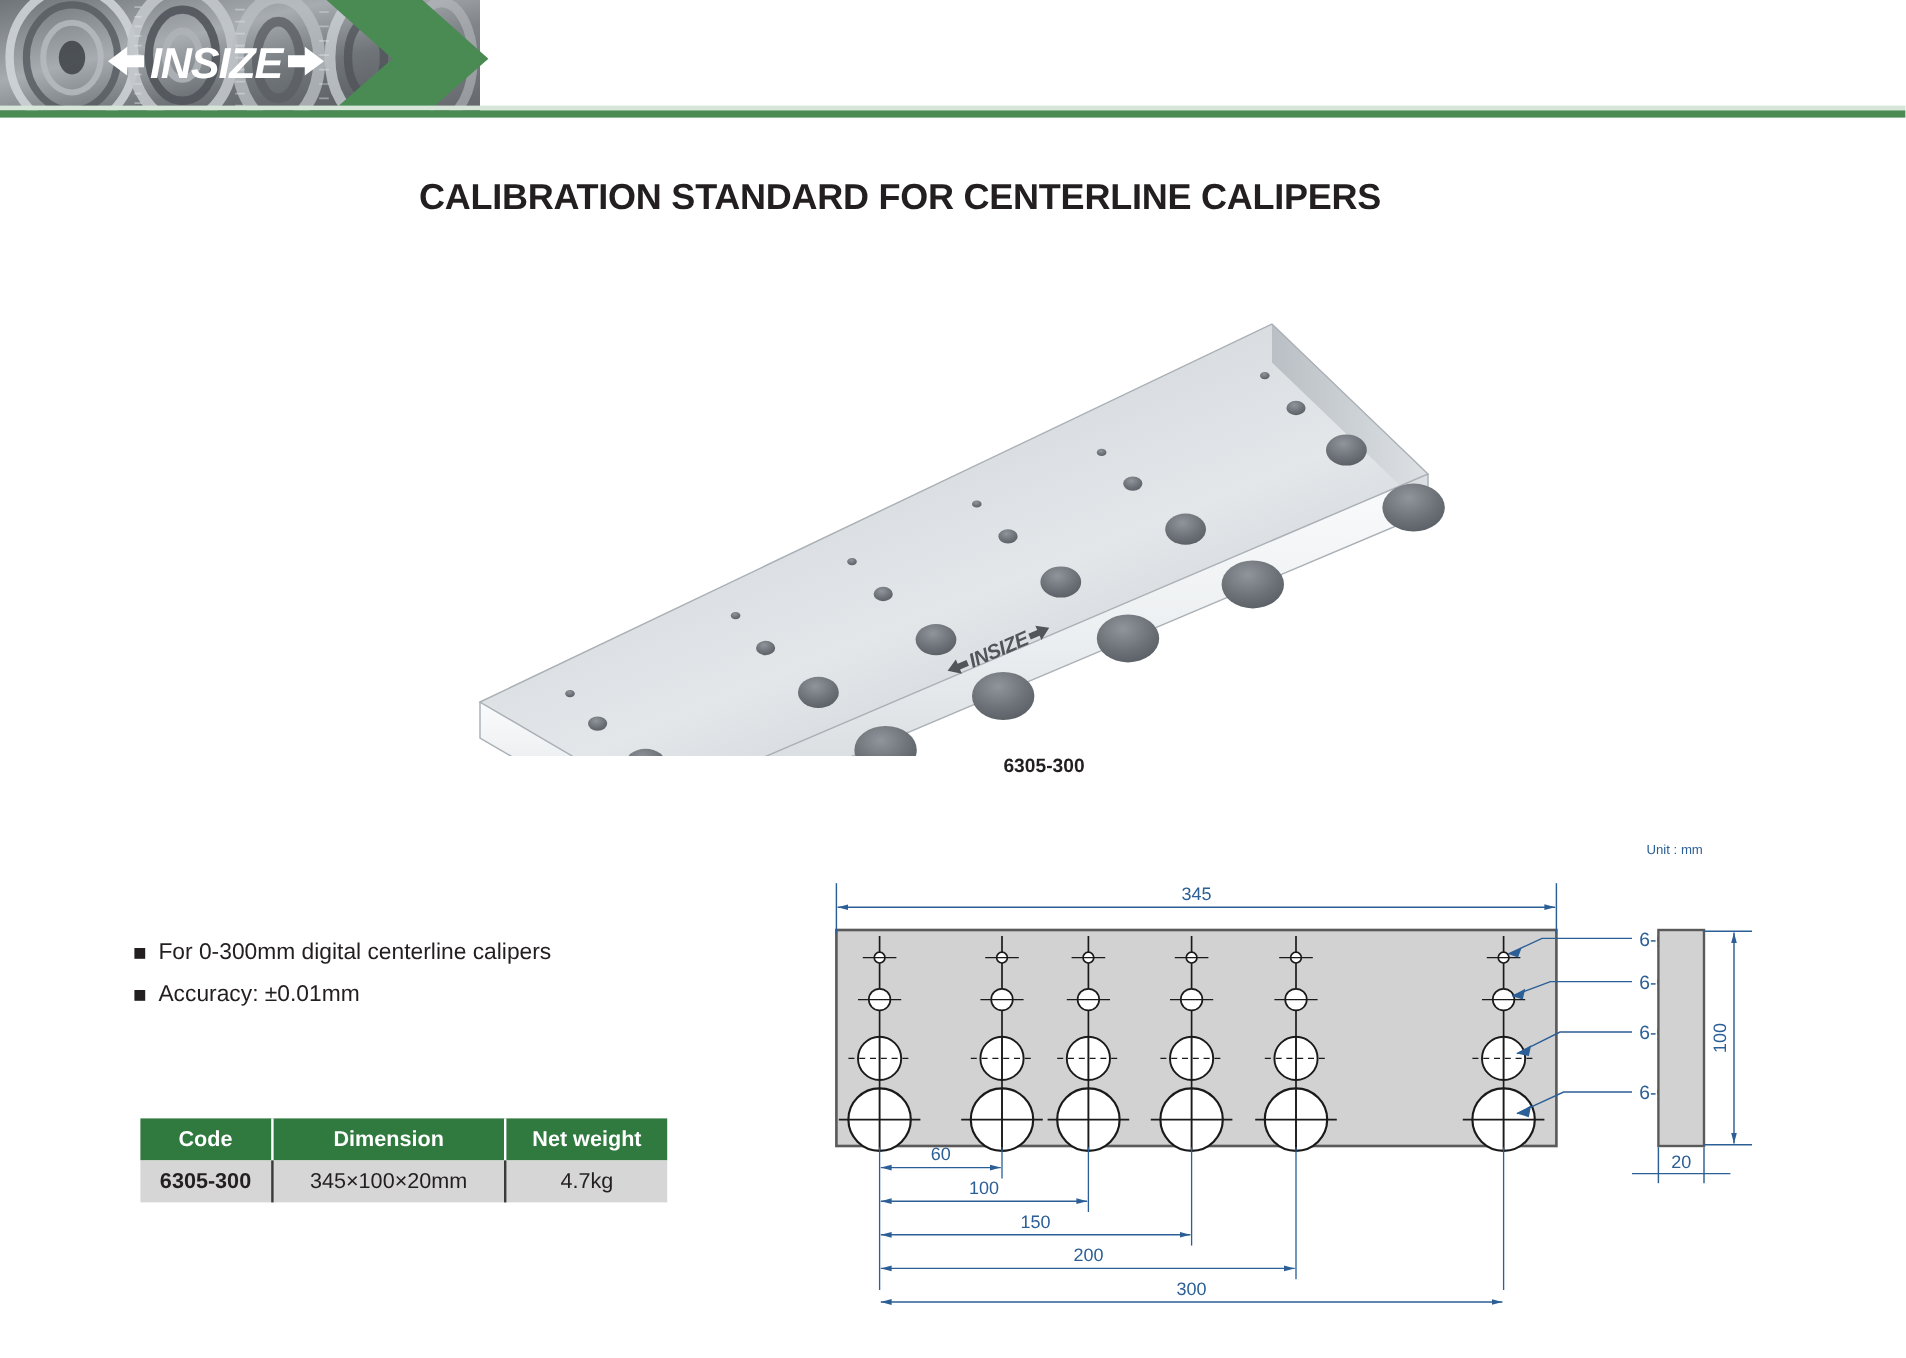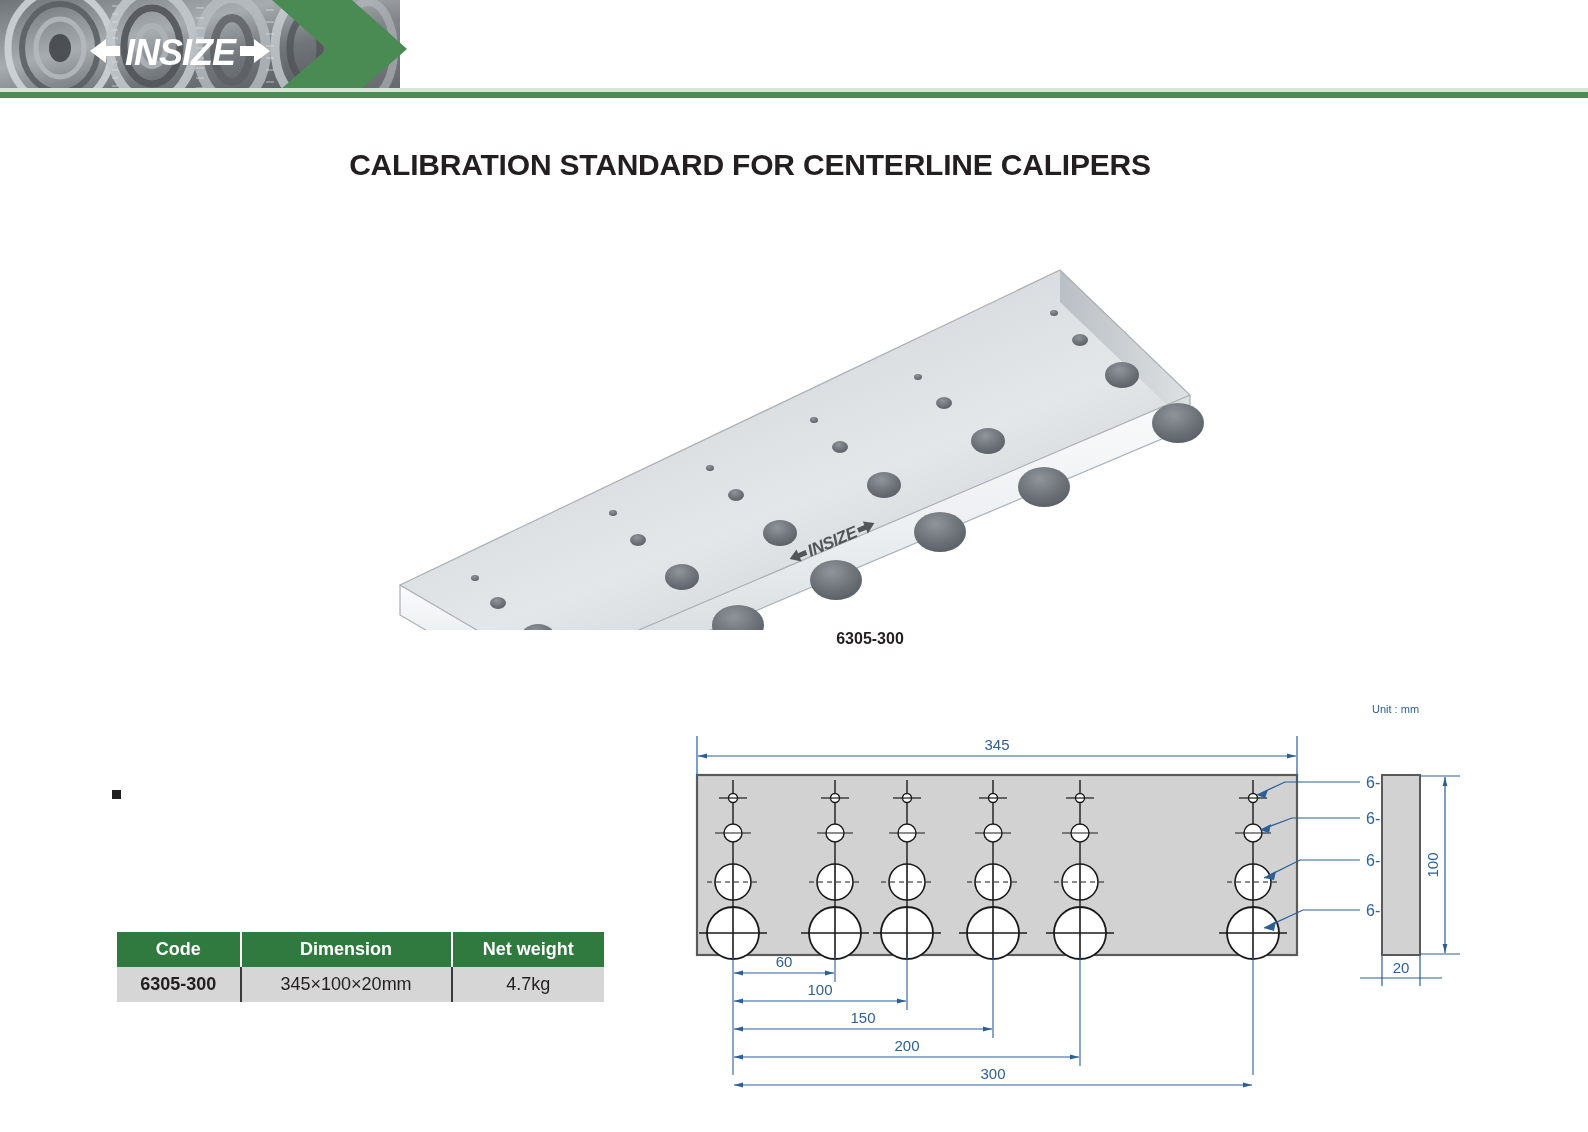--- a/index.html
+++ b/index.html
@@ -74,21 +74,21 @@
     width:9px; height:9px; background:#231f20;
     margin-top:8px; margin-right:11px; flex:none;
   }
   .feature-text {
     font-size:19px; color:#231f20; line-height:1.25;
   }
 
   
   .spec-table {
     position:absolute; left:117px; top:932px;
-    width:487px;
+    width:439px;
     border-collapse:collapse;
     border-radius:13px;
   }
   .spec-table th {
     background:#30793f;
     color:#ffffff;
     font-size:18px; font-weight:bold;
     padding:7px 4px;
     text-align:center;
     border-right:2px solid #ffffff;
@@ -273,20 +273,25 @@
       <text x="0" y="6" text-anchor="middle" font-family="Liberation Sans, sans-serif" font-size="17" font-weight="bold" font-style="italic" fill="#3a3e42" letter-spacing="-0.5">INSIZE</text>
     </g>
   </svg>
 </div>
 
 <div class="product-caption">6305-300</div>
 
 <div class="features">
   <div class="feature-row">
     <span class="bullet"></span>
+    <span class="feature-text">For 0-300mm digital centerline calipers</span>
+  </div>
+  <div class="feature-row">
+    <span class="bullet"></span>
+    <span class="feature-text">Accuracy:  ±0.01mm</span>
   </div>
 </div>
 
 <table class="spec-table">
   <thead>
     <tr>
       <th class="col-code">Code</th>
       <th class="col-dim">Dimension</th>
       <th class="col-wt">Net weight</th>
     </tr>

